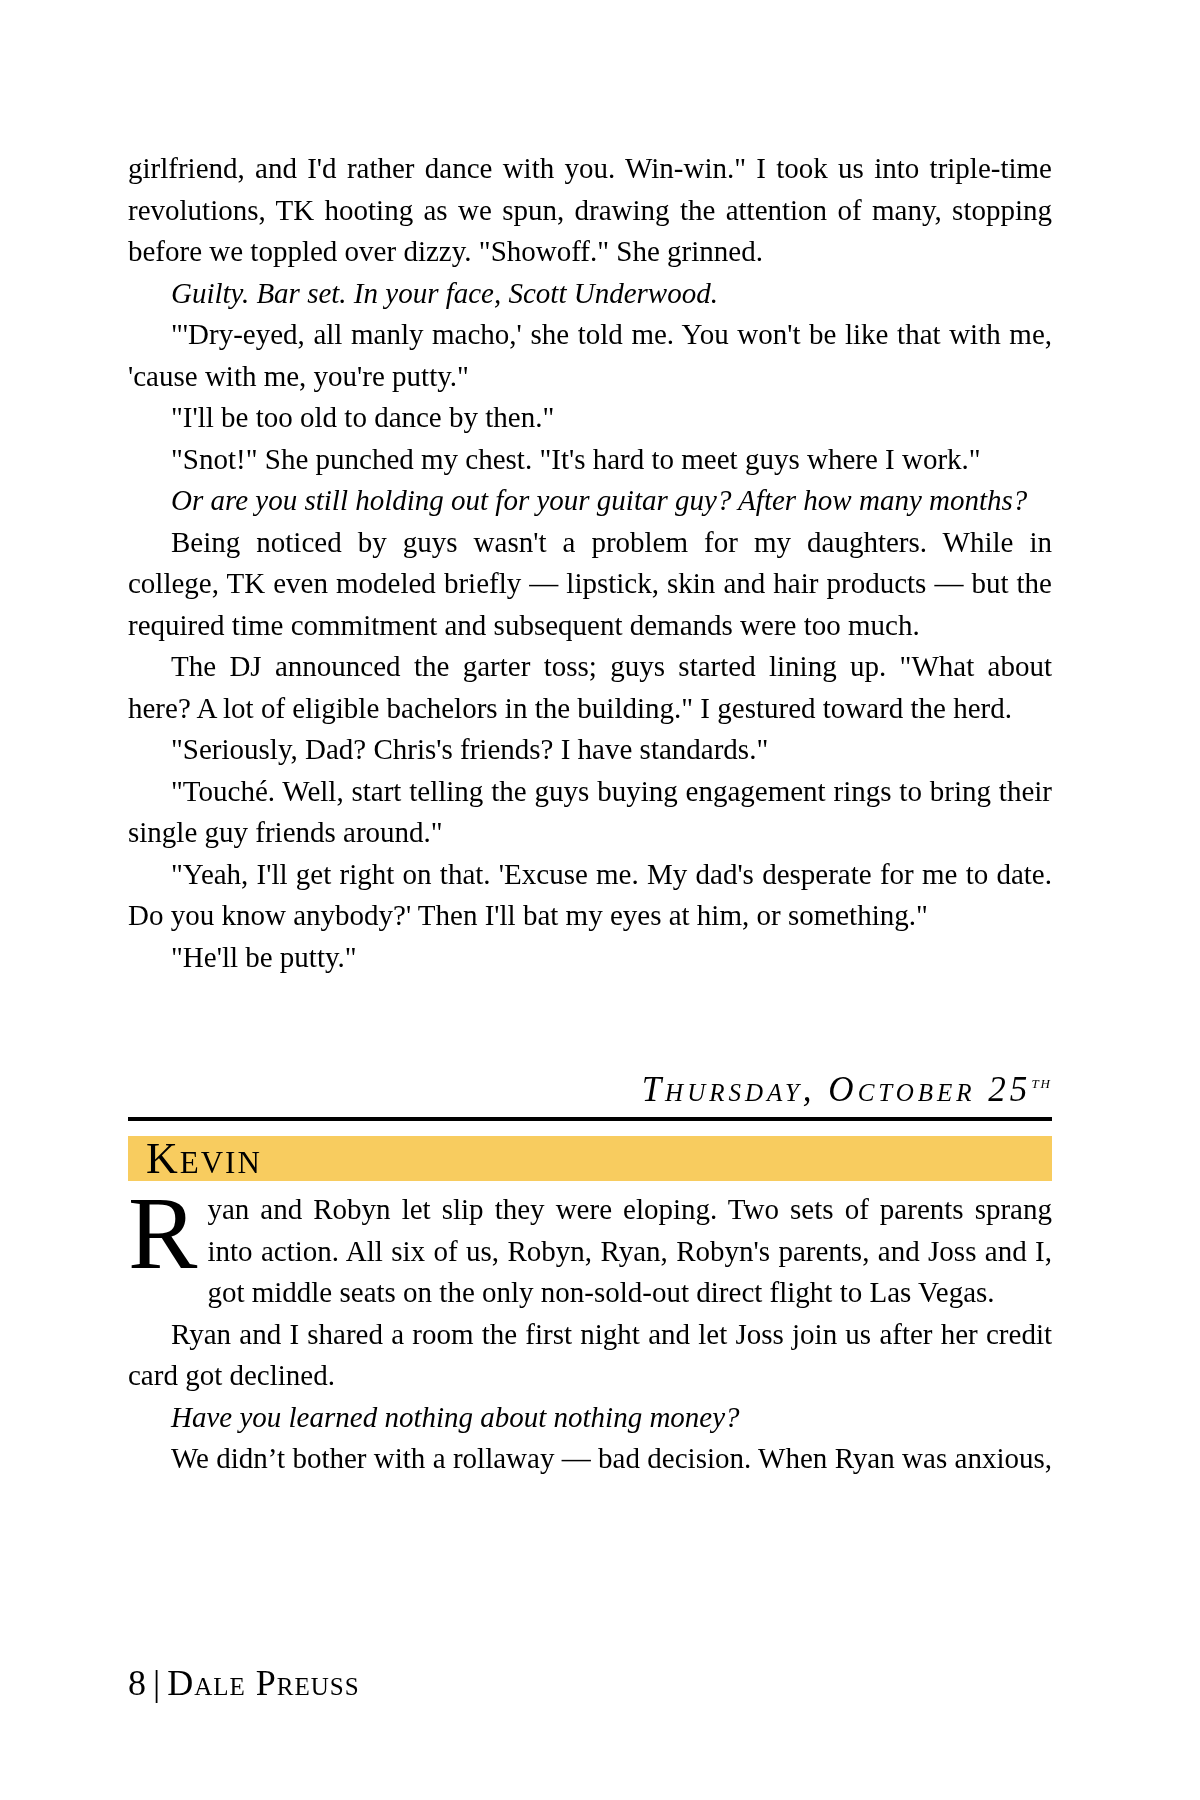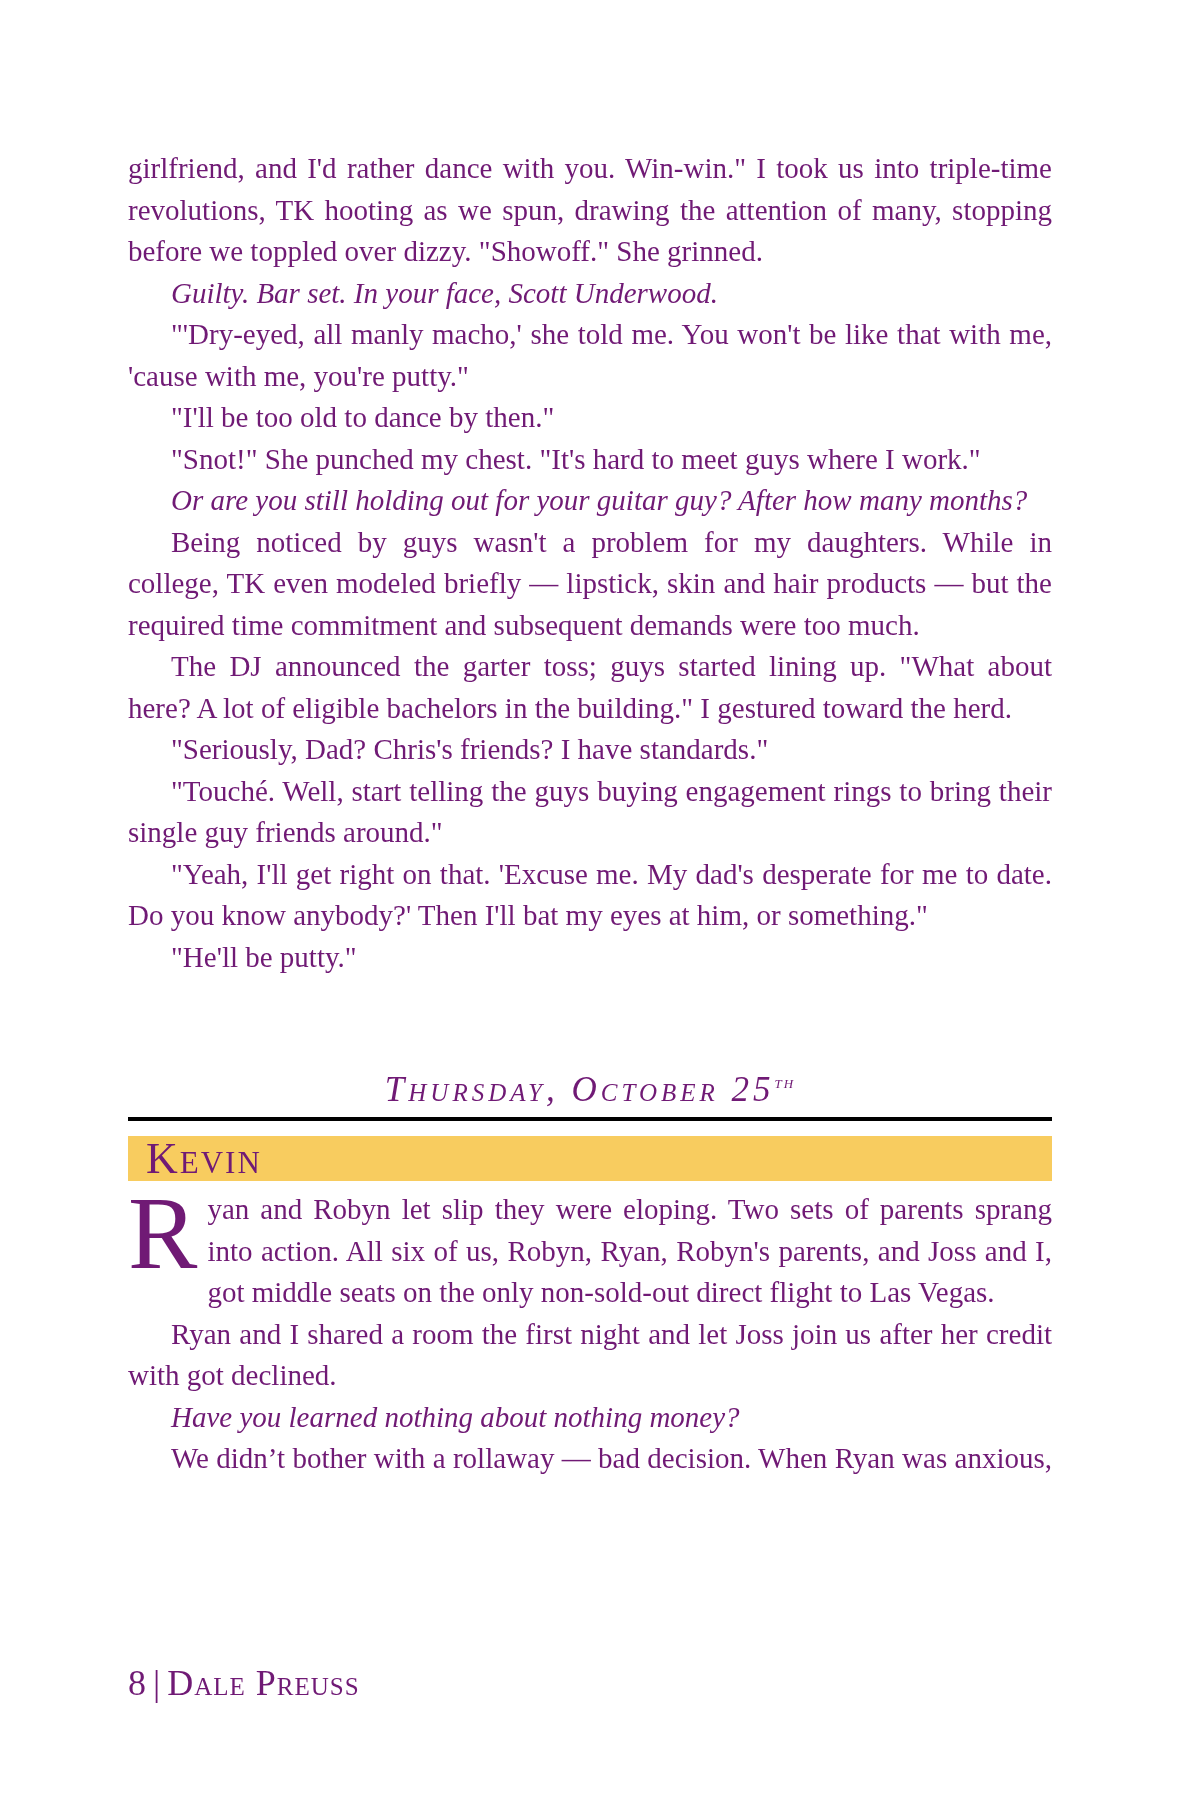--- a/index.html
+++ b/index.html
@@ -1,21 +1,21 @@
 <!DOCTYPE html>
 <html><head>
 <meta charset="utf-8">
 <style>
   html, body { margin: 0; padding: 0; background: #ffffff; }
   .page {
     position: relative;
     width: 1200px;
     height: 1800px;
     background: #ffffff;
-    color: #701a75;
+    color: #000000;
     font-family: "Liberation Serif", serif;
     overflow: hidden;
   }
   .content {
     position: absolute;
     left: 128px;
     top: 148px;
     width: 924px;
   }
   p.body-p {
@@ -23,21 +23,21 @@
     font-size: 29px;
     line-height: 41.5px;
     text-align: justify;
     text-indent: 43px;
   }
   p.cont { text-indent: 0; }
   p.it { font-style: italic; }
   p.jl { text-align-last: justify; }
   .section-heading {
     margin-top: 92px;
-    text-align: center;
+    text-align: right;
     font-style: italic;
     font-variant: small-caps;
     font-size: 35px;
     letter-spacing: 4px;
     padding-bottom: 7px;
     border-bottom: 4px solid #000000;
   }
   .section-heading sup {
     font-size: 0.55em;
     vertical-align: super;
@@ -97,21 +97,21 @@
       <span>Thursday, October 25</span><sup>th</sup>
     </div>
 
     <div class="chapter-band">
       <span>Kevin</span>
     </div>
 
     <p class="body-p drop-p">
       <span class="dropcap">R</span><span>yan and Robyn let slip they were eloping. Two sets of parents sprang into action. All six of us, Robyn, Ryan, Robyn's parents, and Joss and I, got middle seats on the only non-sold-out direct flight to Las Vegas.</span>
     </p>
-    <p class="body-p">Ryan and I shared a room the first night and let Joss join us after her credit with got declined.</p>
+    <p class="body-p">Ryan and I shared a room the first night and let Joss join us after her credit card got declined.</p>
     <p class="body-p it">Have you learned nothing about nothing money?</p>
     <p class="body-p jl">We didn’t bother with a rollaway — bad decision. When Ryan was anxious,</p>
 
   </div>
 
   <div class="footer">
     <span>8</span><span class="sep">|</span><span class="sc">Dale Preuss</span>
   </div>
 </div>
 

